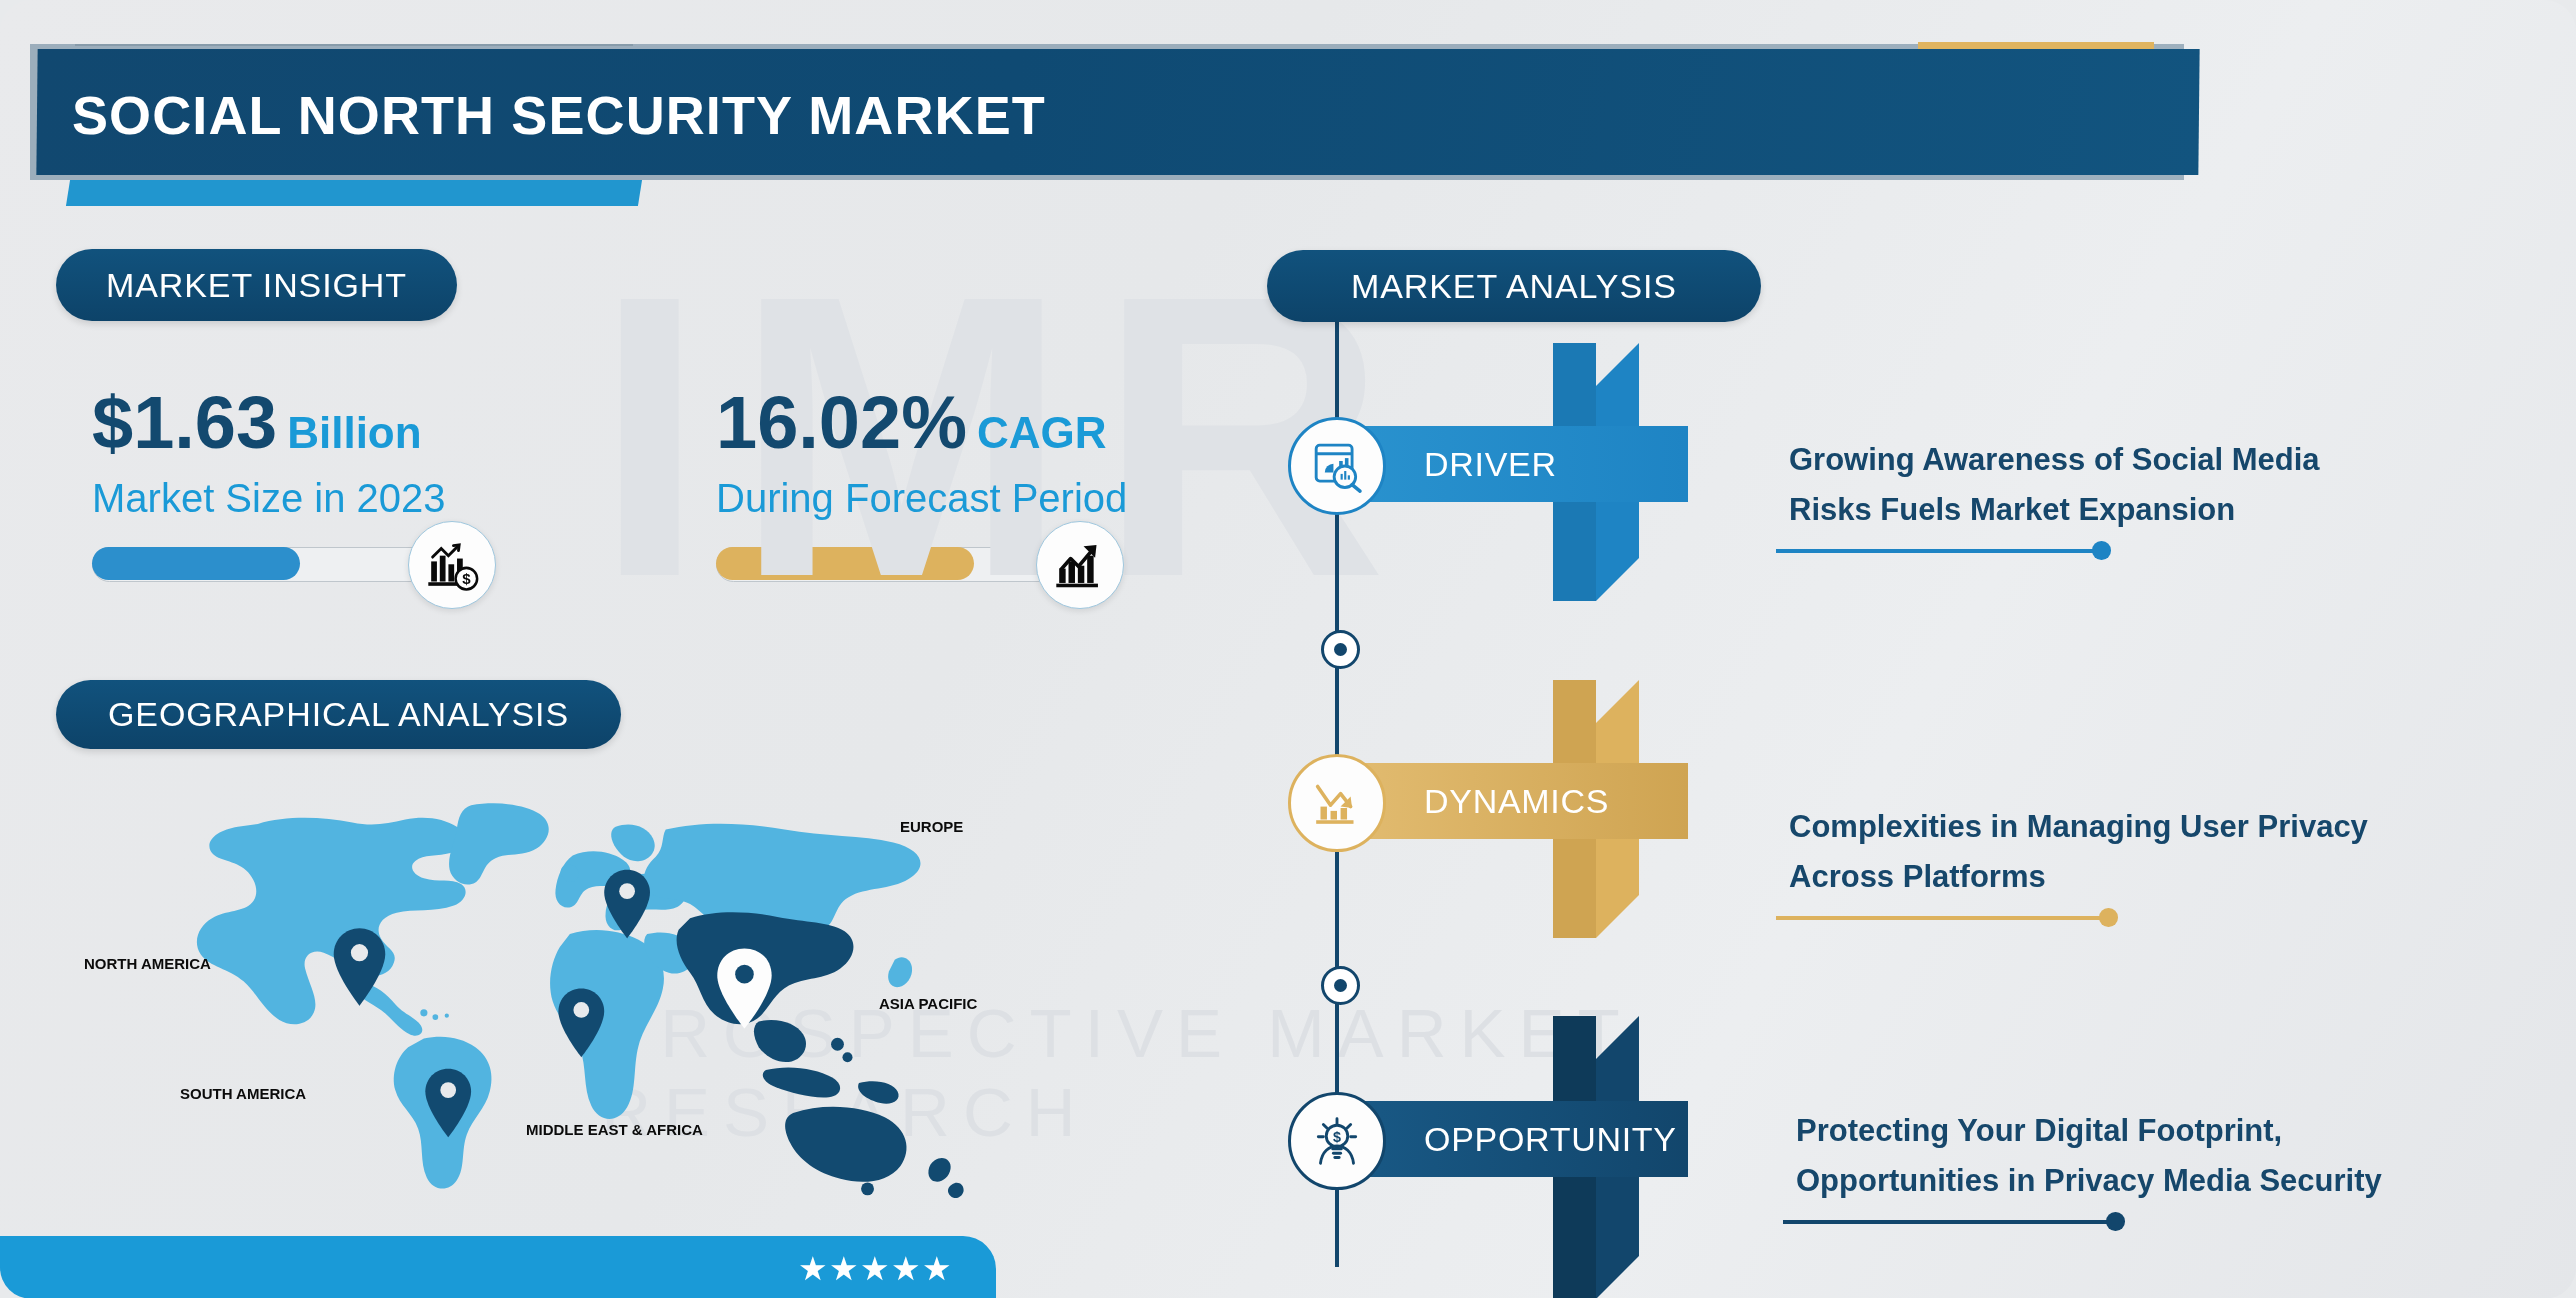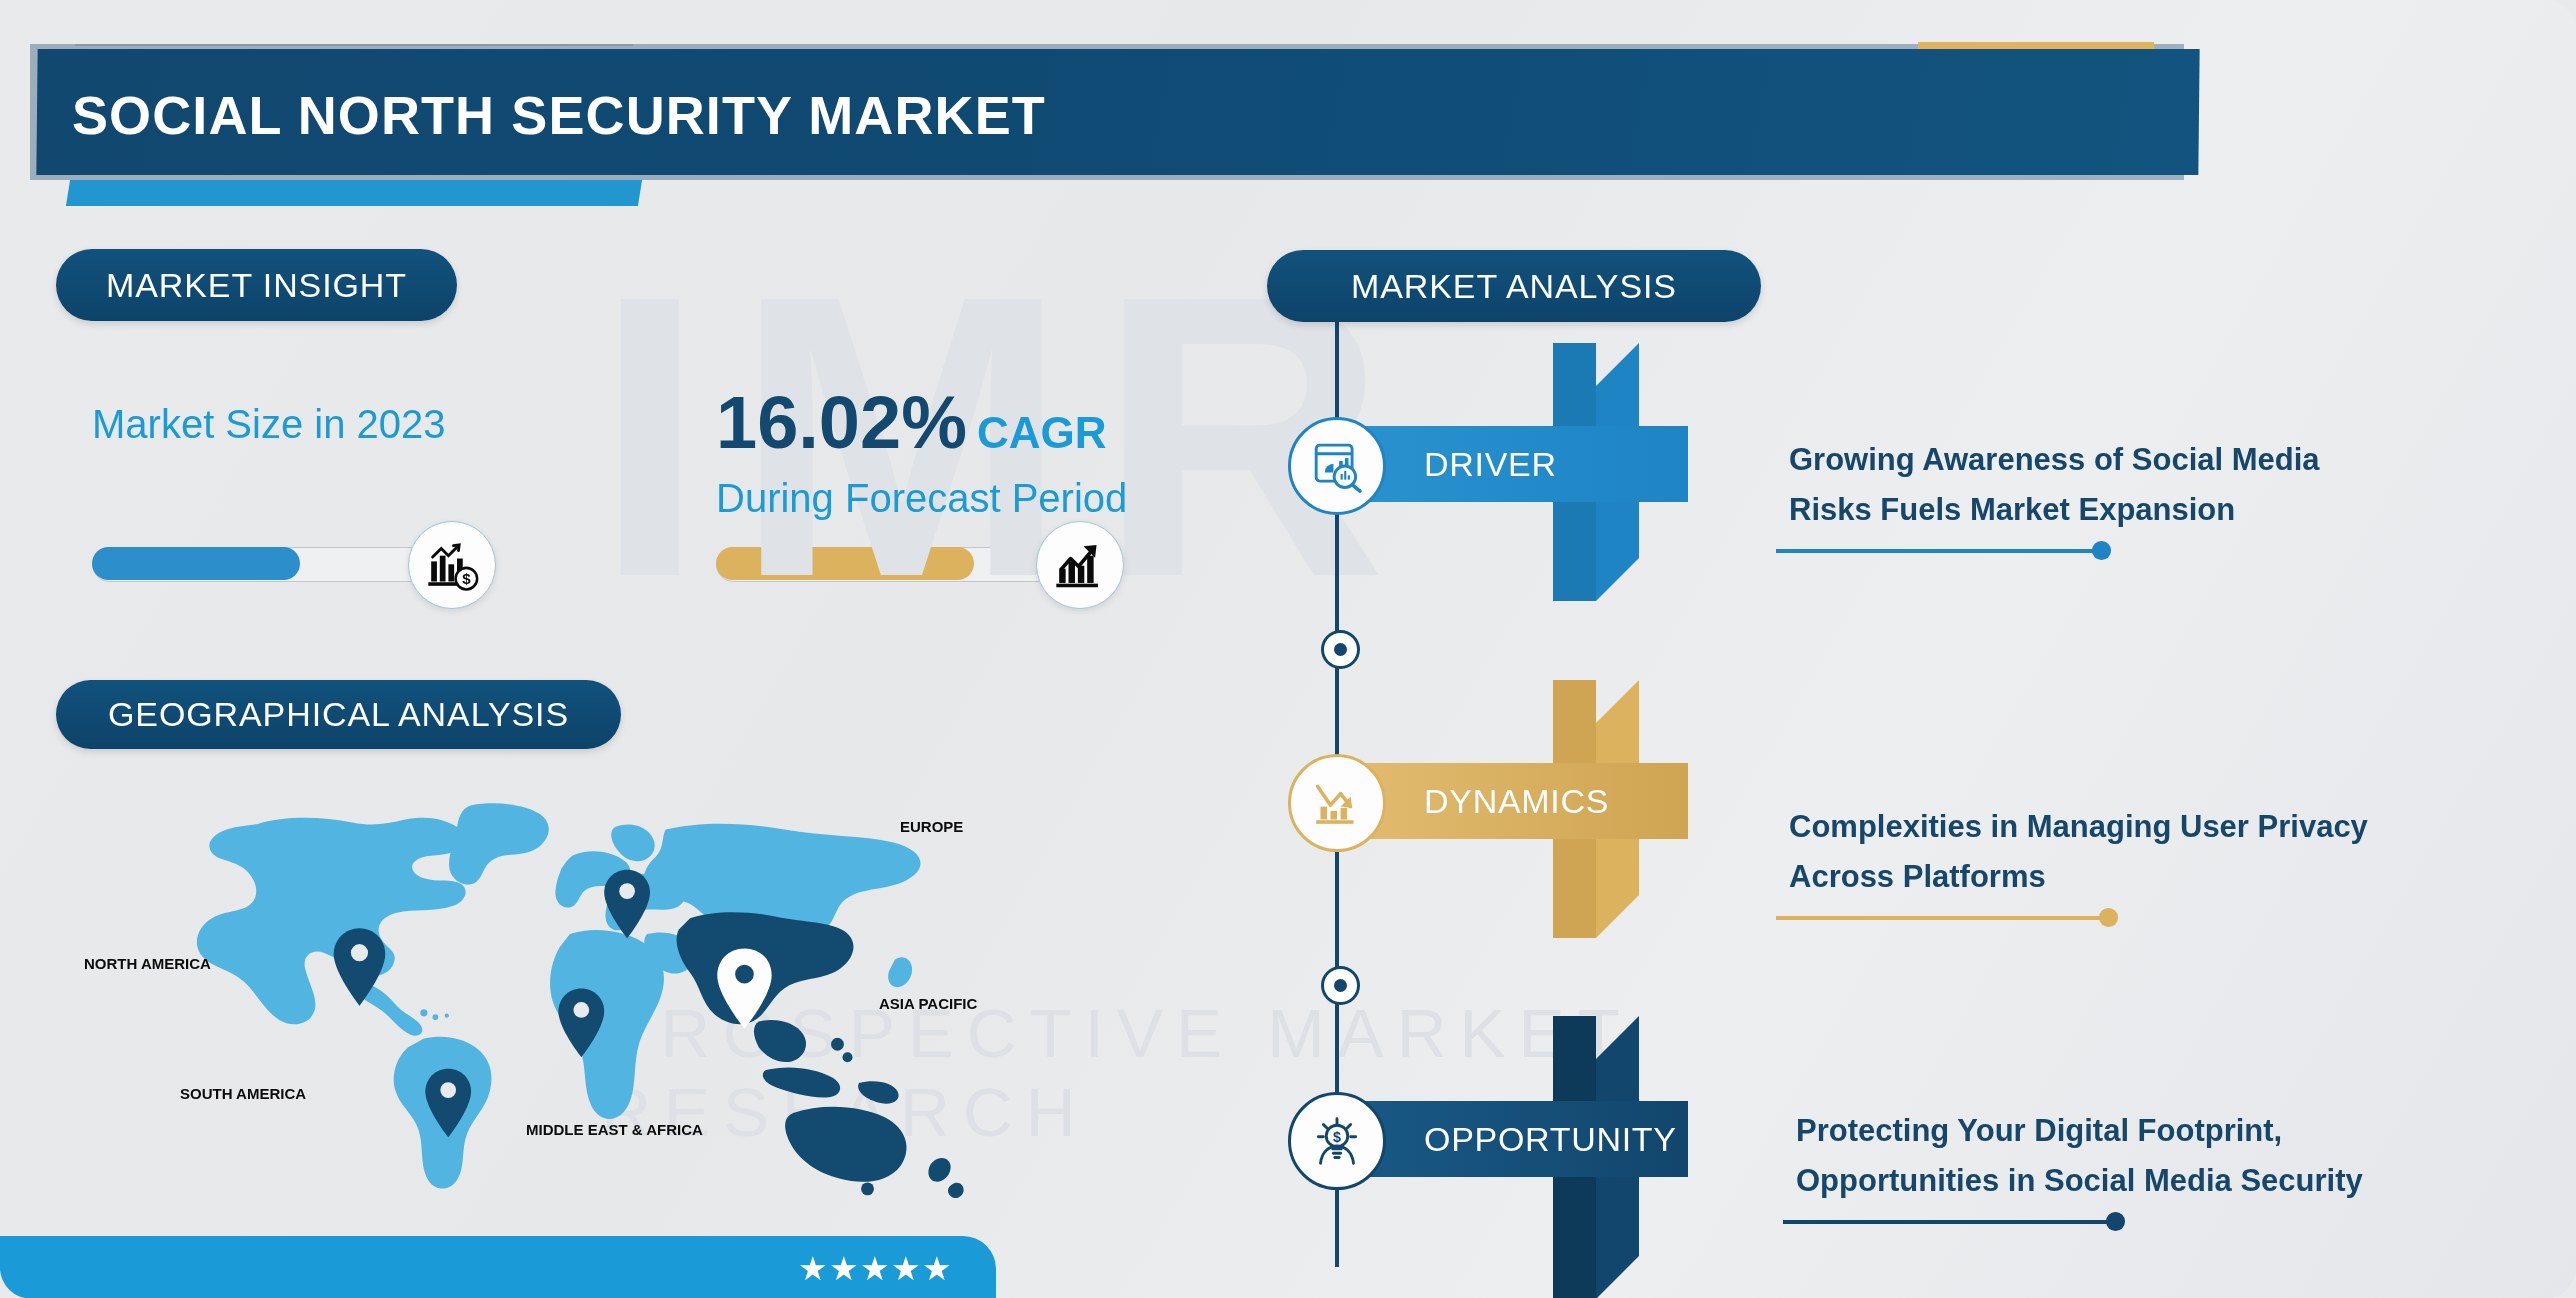--- a/index.html
+++ b/index.html
@@ -347,20 +347,23 @@
     <div class="hdr-shadow"></div>
     <div class="hdr-main"></div>
     <div class="hdr-title">SOCIAL NORTH SECURITY MARKET</div>
     <div class="hdr-accent"></div>
 
     <div class="pill" id="pill-insight">MARKET INSIGHT</div>
     <div class="pill" id="pill-geo">GEOGRAPHICAL ANALYSIS</div>
     <div class="pill" id="pill-dyn">MARKET ANALYSIS</div>
 
     <div class="kpi" id="kpi-1">
+      <div class="kpi-head">
+        <span class="kpi-val">$1.63</span><span class="kpi-unit">Billion</span>
+      </div>
       <div class="kpi-sub">Market Size in 2023</div>
     </div>
     <div class="bar-wrap" id="bar-wrap-1">
       <div class="bar-fill" id="bar-fill-1"></div>
     </div>
     <div class="circ-icon" id="icon-money">
       <svg width="56" height="56" viewBox="0 0 78 78">
         <g fill="none" stroke="#0a0a0a" stroke-width="4" stroke-linecap="round">
           <path d="M12 28 L24 16 L34 26 L48 12"></path>
           <path d="M41 12 L49 11 L48 19"></path>
@@ -619,21 +622,21 @@
               <line x1="36" y1="62" x2="42" y2="62"></line>
             </g>
             <path d="M16 70 C18 54 28 46 39 46 C50 46 60 54 62 70" fill="none" stroke="#12466c" stroke-width="4" stroke-linecap="round"></path>
           </svg>
         </div>
         <div class="badge-text">OPPORTUNITY</div>
       </div>
     </div>
     <div class="dyn-desc" id="desc-opportunity">
       <div class="desc-line">Protecting Your Digital Footprint,</div>
-      <div class="desc-line">Opportunities in Social Media Security</div>
+      <div class="desc-line">Opportunities in Privacy Media Security</div>
       <div class="desc-underline" style="left:-13px; top:114px; width:336px; background:#12466c;">
         <div class="desc-dot" style="left:323px; background:#12466c;"></div>
       </div>
     </div>
 
     <div id="footer">
       <div id="footer-stars">★★★★★</div>
     </div>
 
   </div>

